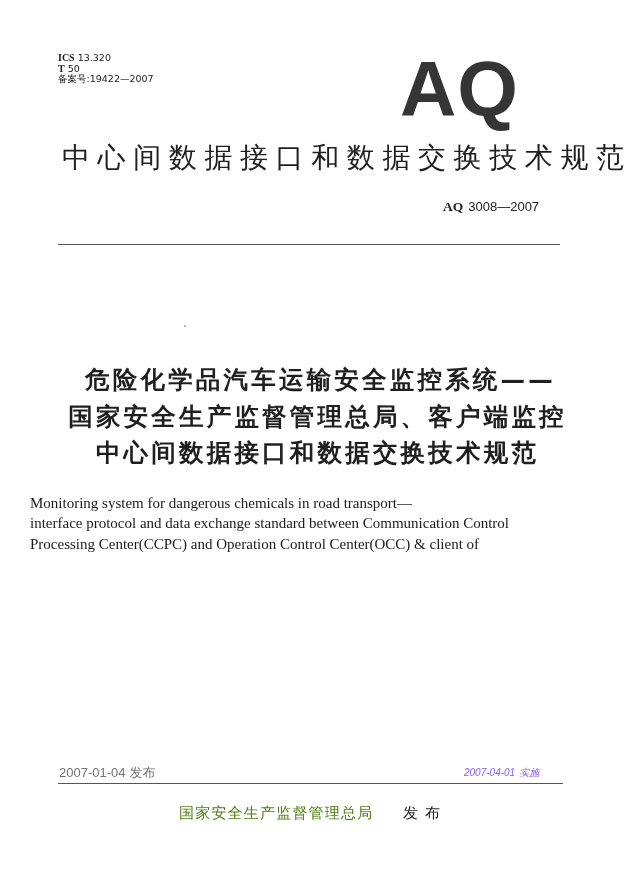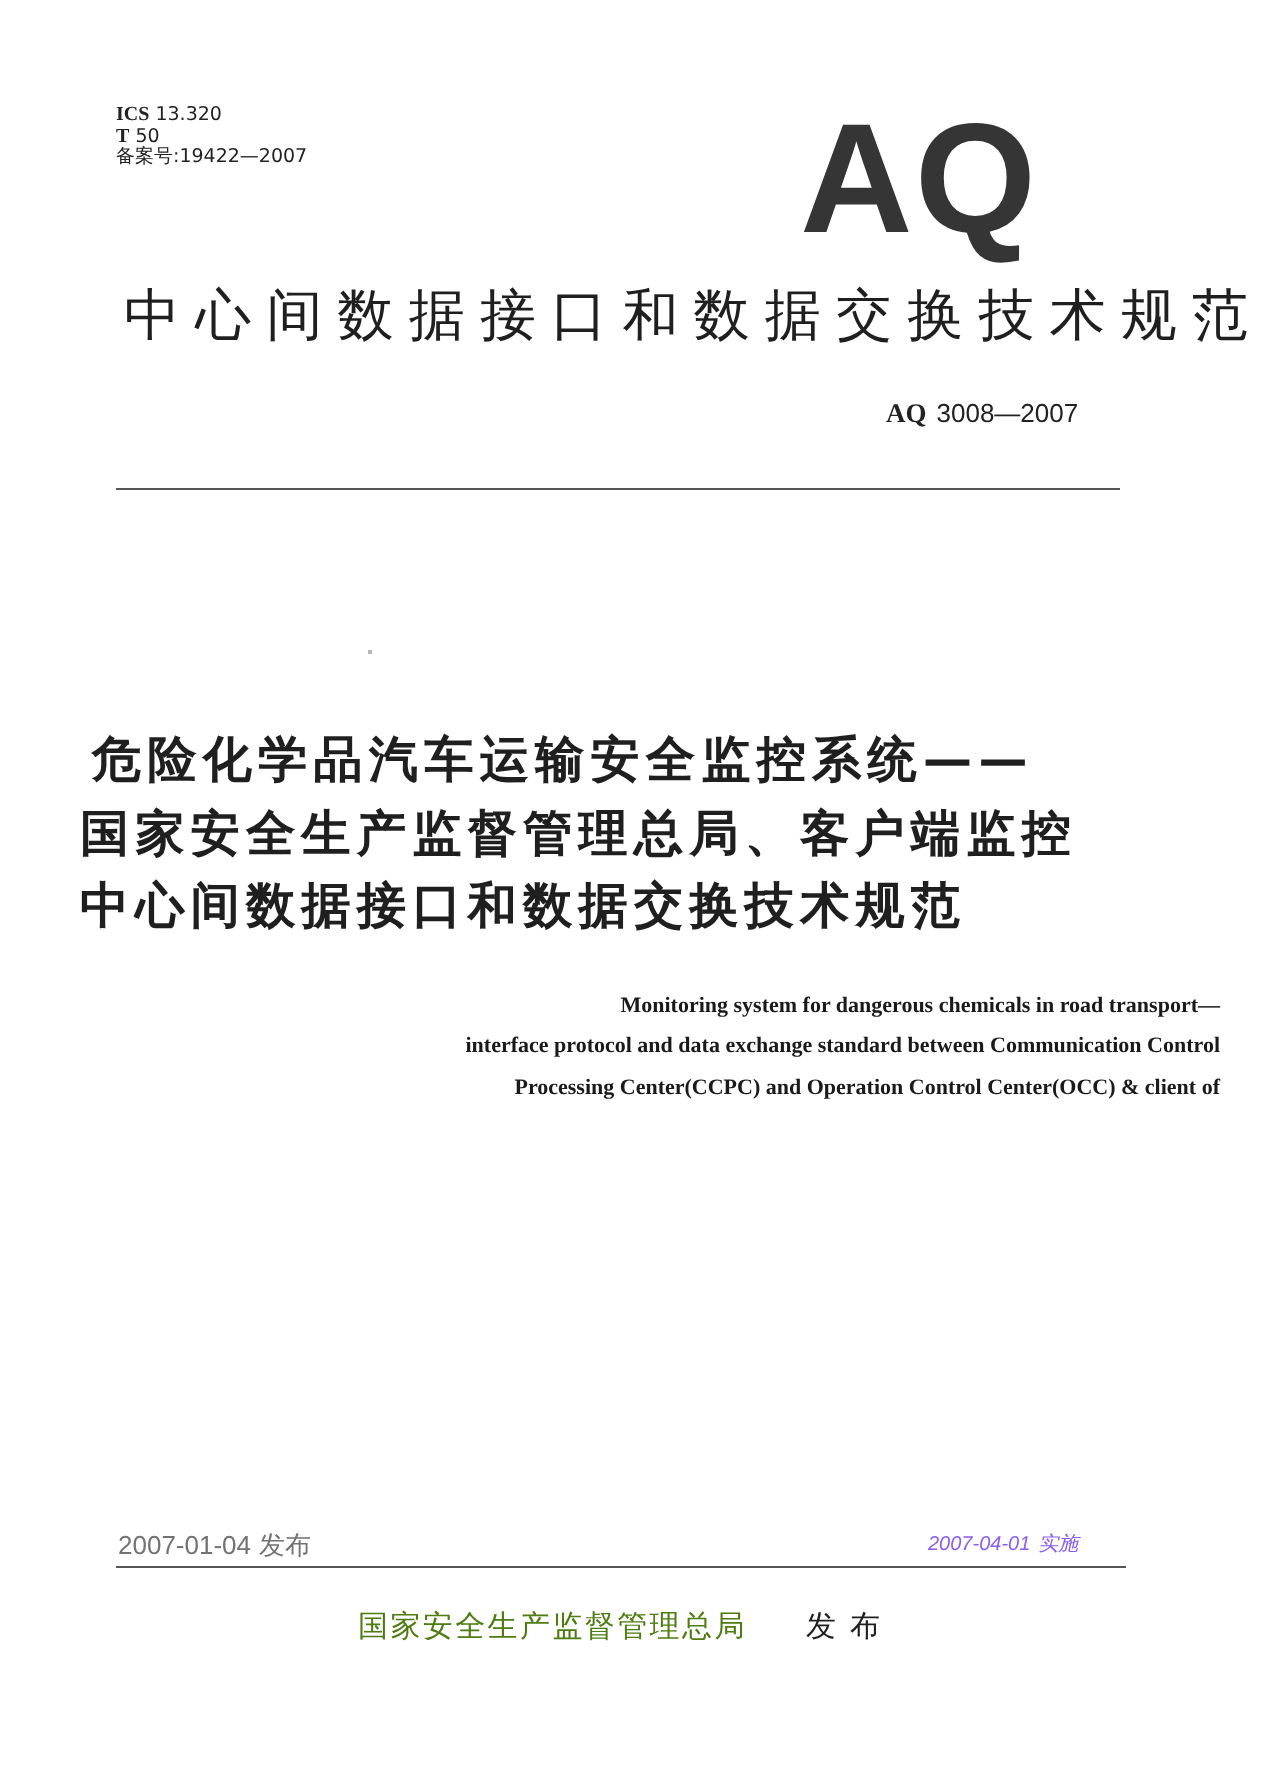--- a/index.html
+++ b/index.html
@@ -94,39 +94,39 @@
       width: 2px;
       height: 2px;
       background: #b8b8b8;
     }
 
     
     .doc-title {
       left: 40px;
       top: 362px;
       width: 555px;
-      text-align: left;
+      text-align: center;
       font-size: 24.5px;
       line-height: 36.5px;
       letter-spacing: 3.2px;
       color: #1f1f1f;
       font-weight: bold;
     }
     .doc-title .line { white-space: nowrap; display: block; }
     .doc-title .line1 { margin-left: 6px; }
 
     
     .en-title {
       left: 30px;
       top: 493px;
       width: 580px;
-      text-align: right;
+      text-align: left;
       font-family: "Liberation Serif", serif;
-      font-weight: bold;
-      font-size: 11px;
+      font-weight: normal;
+      font-size: 15px;
       line-height: 20.3px;
       color: #1a1a1a;
     }
     .en-title .line { white-space: nowrap; display: block; }
 
     
     .date-left {
       left: 59px;
       top: 764px;
       font-size: 13px;

